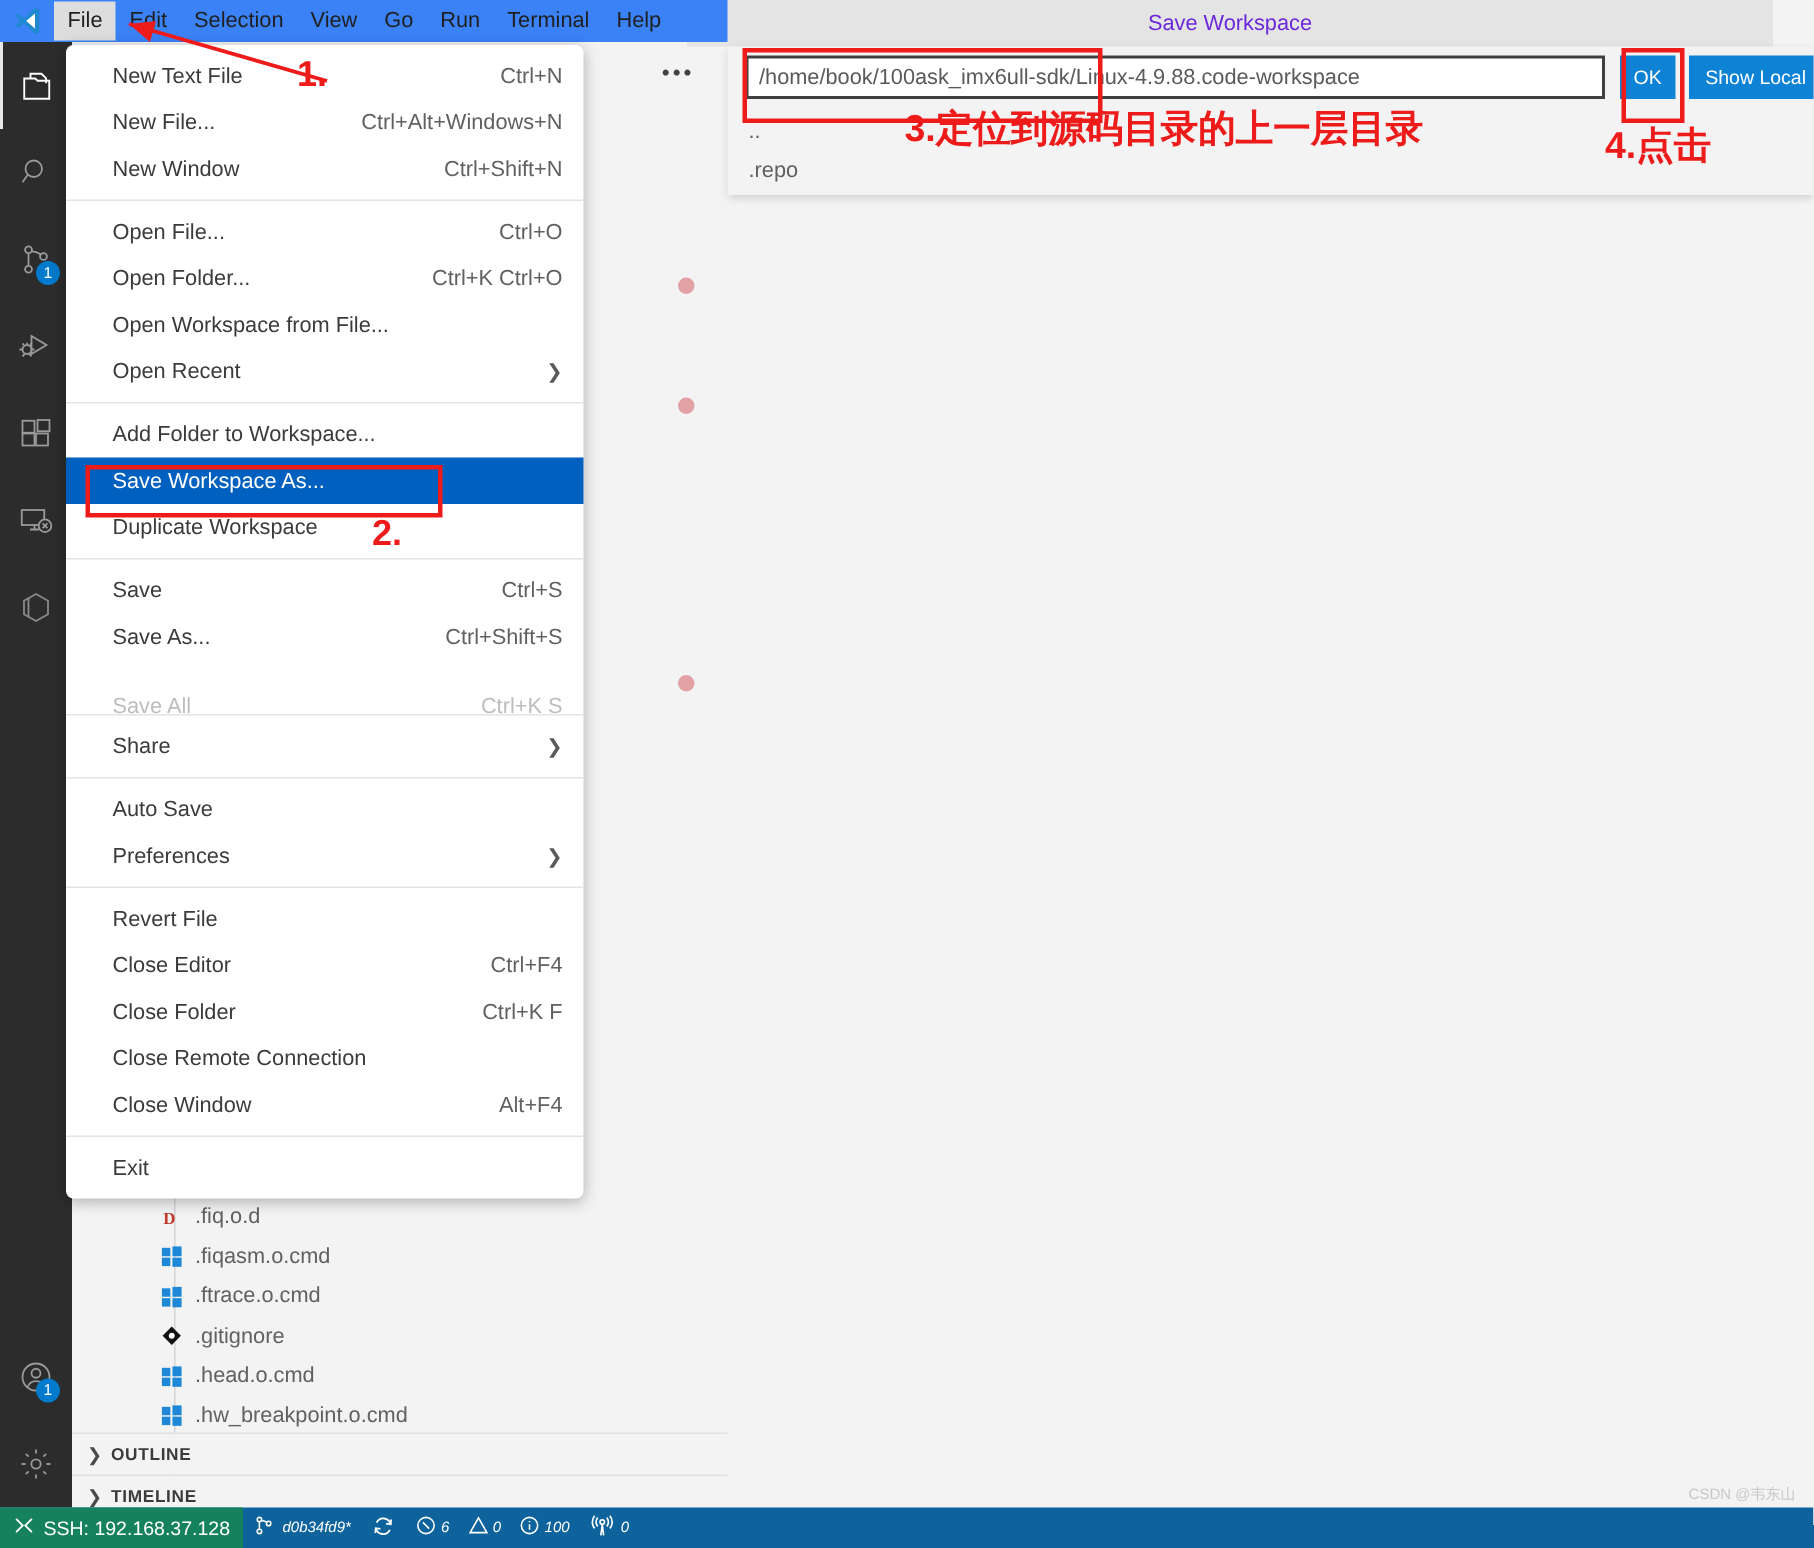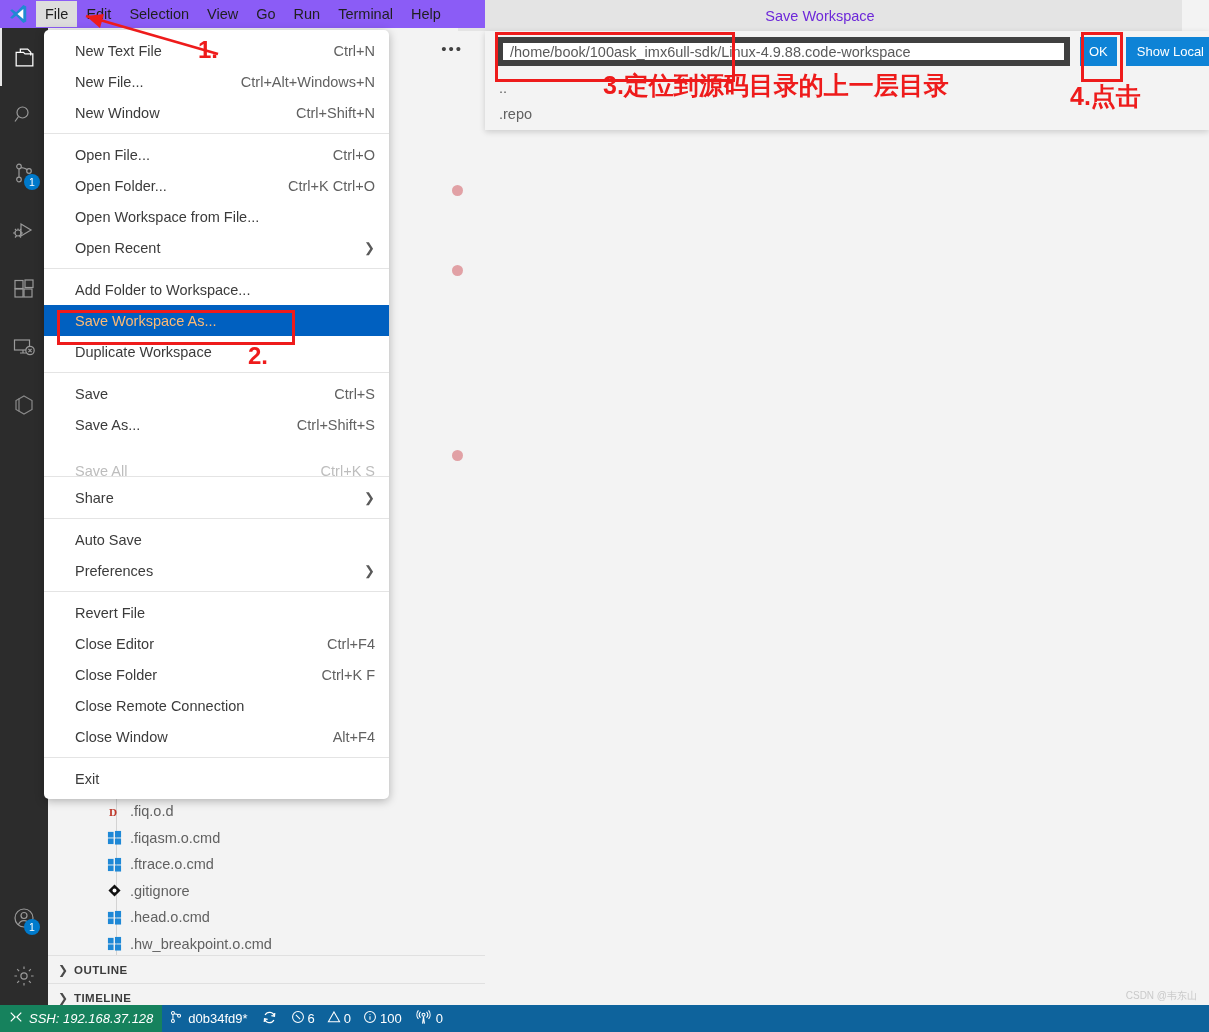--- a/index.html
+++ b/index.html
@@ -11,21 +11,21 @@
   }
   #root {
     position: relative;
     width: 1209px; height: 1032px;
     background: #f3f3f3;
   }
 
   
   .menubar {
     position: absolute; left: 0; top: 0; width: 485px; height: 28px;
-    background: #8b5cf6;
+    background: #3b82f6;
     display: flex; align-items: center;
     z-index: 40;
   }
   .vscode-logo {
     width: 36px; height: 28px;
     display: flex; align-items: center; justify-content: center;
   }
   .menubar-item {
     font-size: 14.5px; color: #1f1f1f;
     padding: 4px 9px;
@@ -129,21 +129,21 @@
     background: #f3f3f3;
     box-shadow: 0 2px 6px rgba(0,0,0,.16);
     z-index: 20;
   }
   .qi-inputrow {
     position: absolute; left: 12px; top: 6px;
     display: flex; align-items: center;
   }
   .qi-input {
     width: 573px; height: 29px;
-    border: 6px solid #404040;
+    border: 2px solid #404040;
     background: #ffffff;
     font-size: 14.5px; color: #5a5a5a;
     padding: 0 7px; box-sizing: border-box;
     outline: none;
     font-family: "Liberation Sans", sans-serif;
   }
   .qi-btn {
     height: 29px; margin-left: 9px;
     background: #0e83d6; color: #ffffff;
     border: none; cursor: pointer;
@@ -179,21 +179,21 @@
     font-size: 14.5px;
     color: #3b3b3b;
     white-space: nowrap;
   }
   .mi .label { flex: 1; }
   .mi .keys { color: #616161; font-size: 14.5px; }
   .mi.disabled .label, .mi.disabled .keys { color: #bdbdbd; margin-top: 31px; }
   .mi.selected {
     background: #0060c0;
   }
-  .mi.selected .label { color: #fdba74; }
+  .mi.selected .label { color: #ffffff; }
   .mi .submenu-arrow {
     color: #5a5a5a; font-size: 13px; margin-left: 8px;
   }
   .mi-sep {
     height: 1px; background: #e4e4e4; margin: 5px 0;
   }
 
   
   .ann-box {
     position: absolute; border: 3px solid #ee1b1b; z-index: 60;
@@ -208,26 +208,26 @@
   
   .statusbar {
     position: absolute; left: 0; bottom: 0; width: 1209px; height: 27px;
     background: #0e639c;
     display: flex; align-items: center;
     z-index: 30;
   }
   .sb-remote {
     height: 27px; background: #16825d; color: #ffffff;
     display: flex; align-items: center; gap: 6px;
-    padding: 0 9px; font-size: 13px; font-style: italic;
+    padding: 0 9px; font-size: 13px;
   }
   .sb-item {
     height: 27px; color: #ffffff;
     display: flex; align-items: center; gap: 5px;
-    padding: 0 7px; font-size: 13px;
+    padding: 0 7px; font-size: 10px; font-style: italic;
   }
   .sb-grp { display: flex; align-items: center; gap: 3px; }
   .watermark {
     position: absolute; right: 12px; bottom: 29px;
     color: #c9c9c9; font-size: 10px; z-index: 35;
   }
 </style>
 </head>
 <body>
 

